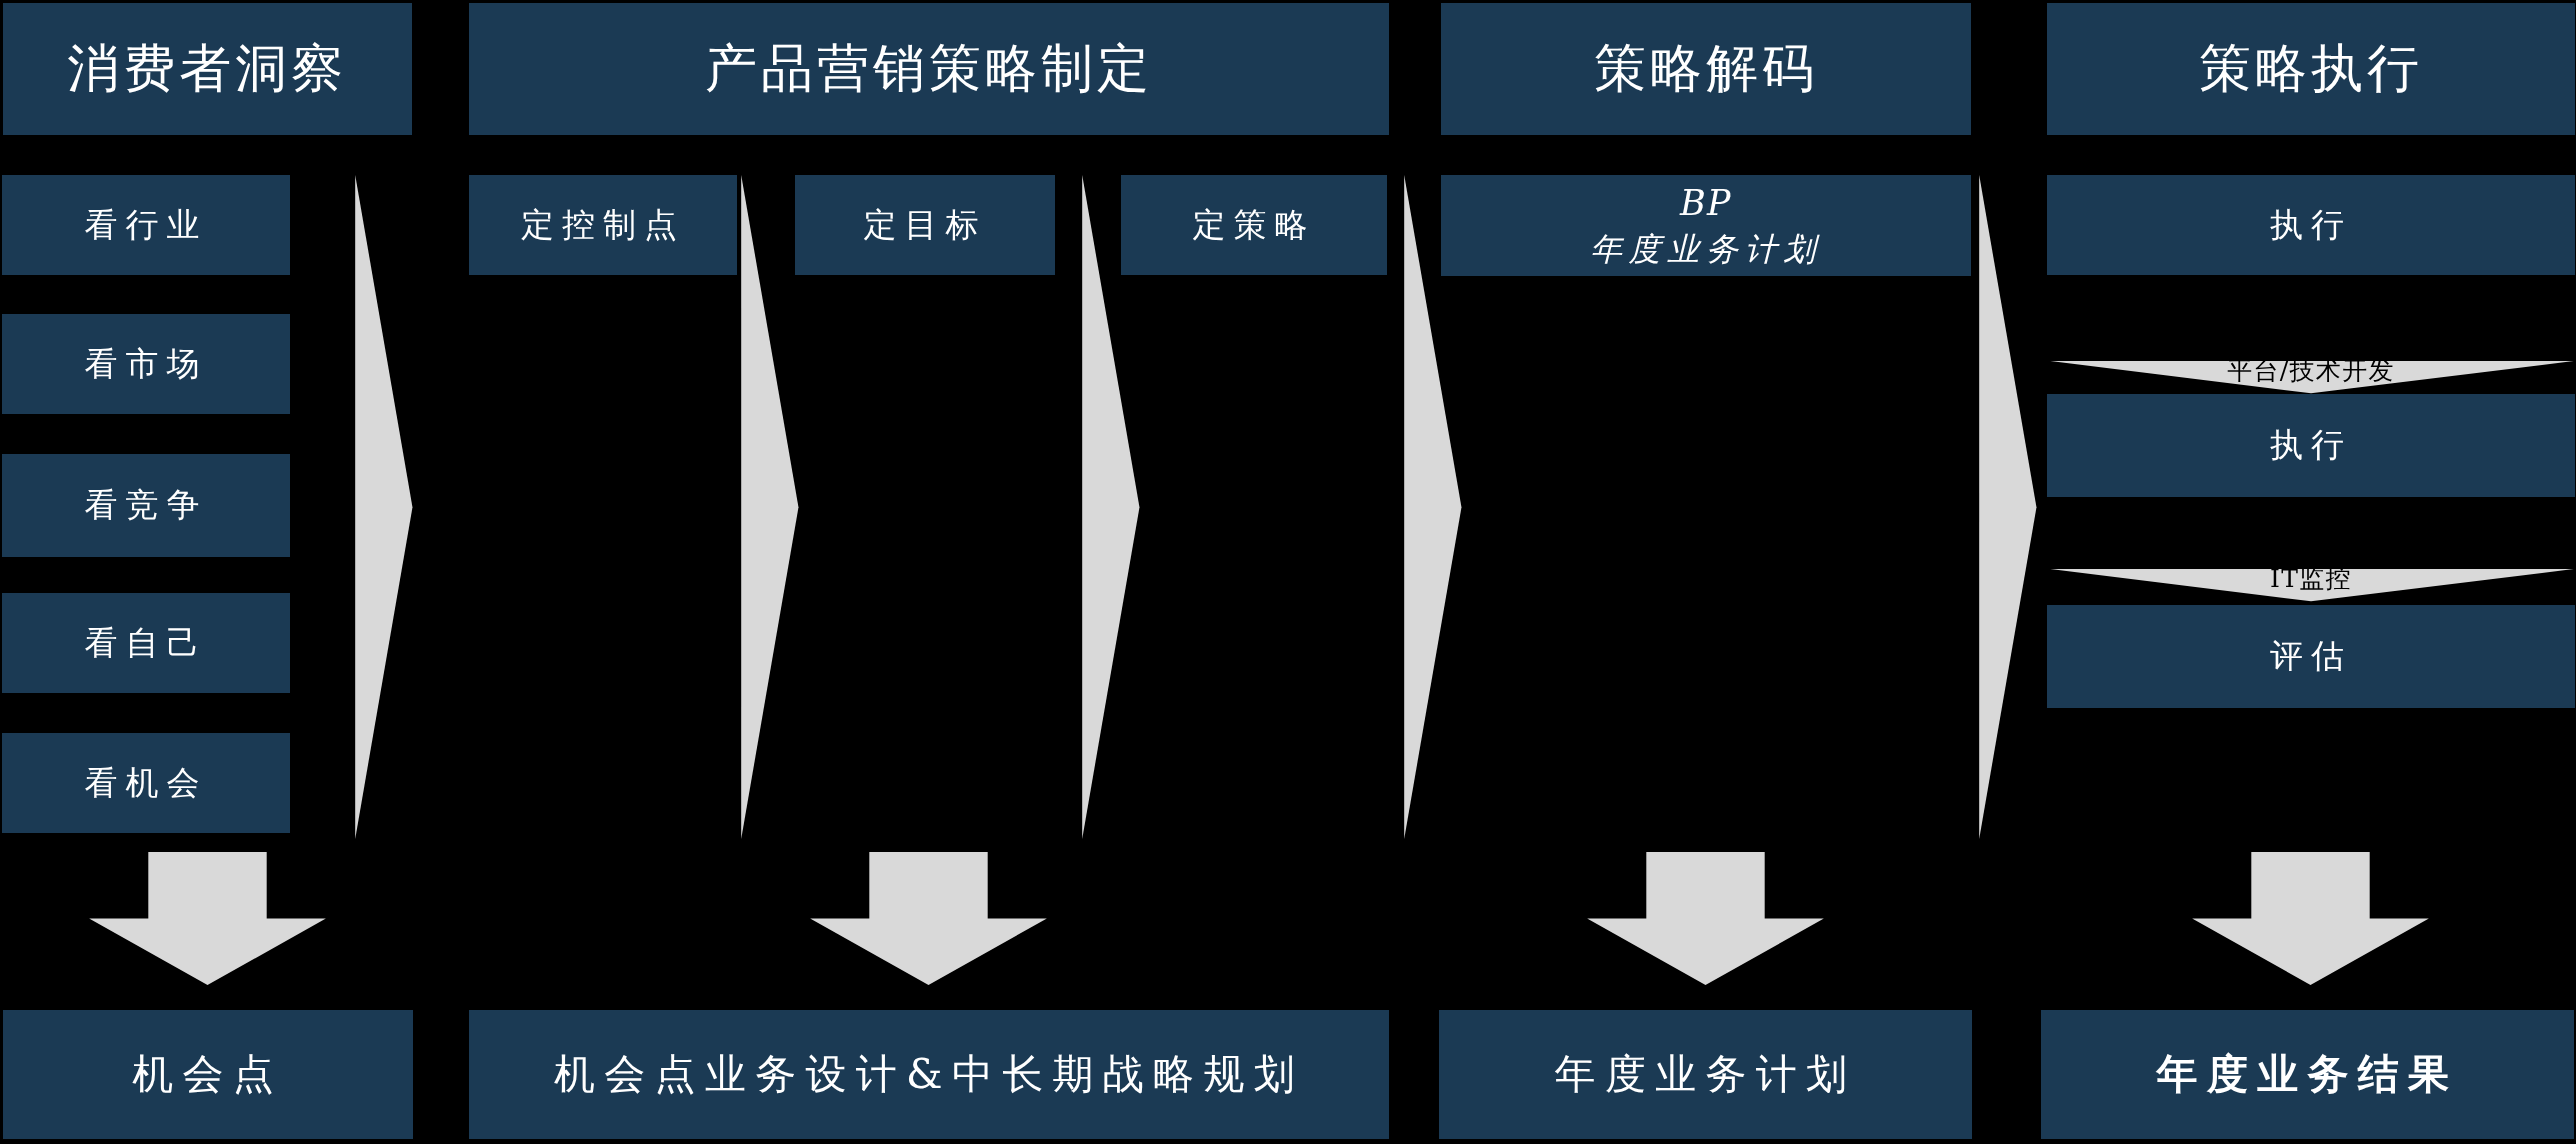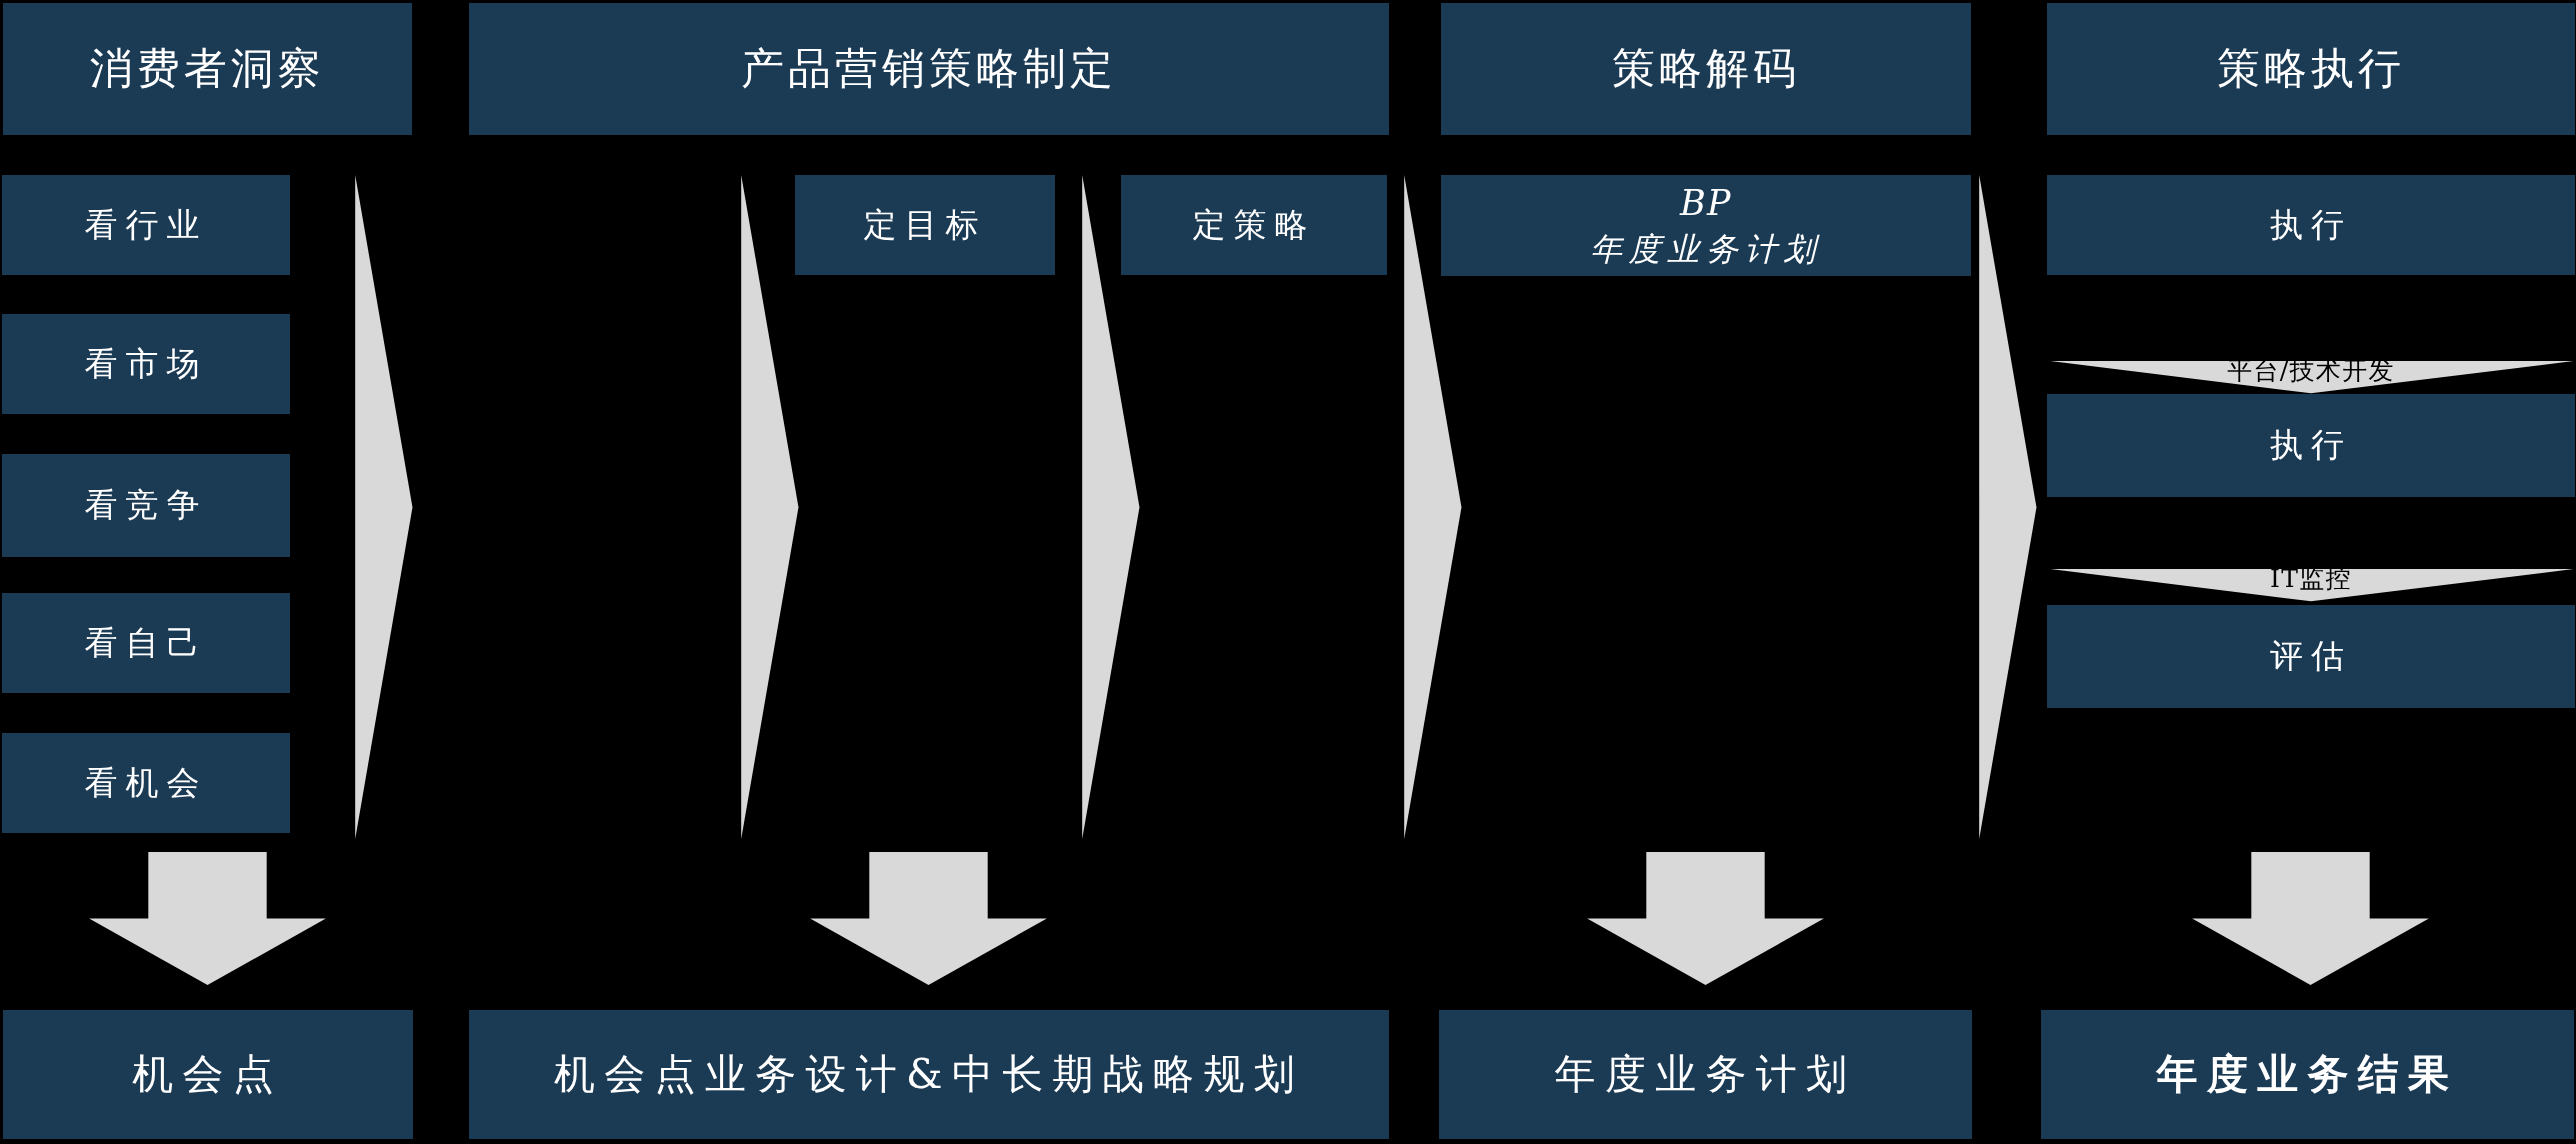--- a/index.html
+++ b/index.html
@@ -5,21 +5,21 @@
   html,body{margin:0;padding:0;background:#000;}
   #stage{
     position:relative;width:2576px;height:1144px;background:#000000;overflow:hidden;
     font-family:"DejaVu Serif","Liberation Serif",serif;
   }
   .box{
     position:absolute;background:#1b3a54;color:#ffffff;
     display:flex;align-items:center;justify-content:center;
     text-align:center;box-sizing:border-box;
   }
-  .hdr{font-size:43px;letter-spacing:4px;}
+  .hdr{font-size:52px;letter-spacing:4px;}
   .item{font-size:33px;letter-spacing:8px;}
   .result{font-size:41px;letter-spacing:9.3px;}
   .bp{flex-direction:column;line-height:1.35;font-style:italic;}
   .bp .l1{font-size:35px;letter-spacing:1.3px;}
   .bp .l2{font-size:32px;letter-spacing:6.7px;}
   .shape{position:absolute;}
   .shape svg{display:block;}
   .chev polygon{fill:#d9d9d9;}
   .darr polygon{fill:#d9d9d9;}
   .band polygon{fill:#d9d9d9;}
@@ -62,20 +62,21 @@
       </svg>
   </div>
   <div class="shape chev" style="left:1979px;top:175px;">
     <svg width="59" height="664" viewBox="0 0 88 997">
         <polygon points="0,0 86,499 0,997"></polygon>
       </svg>
   </div>
 
   <div class="box hdr" style="left:469px;top:2.7px;width:920px;height:132px;">产品营销策略制定</div>
 
+  <div class="box item" style="left:469px;top:175px;width:268px;height:100px;">定控制点</div>
   <div class="box item" style="left:795px;top:175px;width:260px;height:100px;">定目标</div>
   <div class="box item" style="left:1121px;top:175px;width:266px;height:100px;">定策略</div>
 
   <div class="box hdr" style="left:1441px;top:2.7px;width:530px;height:132px;">策略解码</div>
 
   <div class="box bp" style="left:1441px;top:175px;width:530px;height:101px;">
     <div class="l1">BP</div>
     <div class="l2">年度业务计划</div>
   </div>
 

